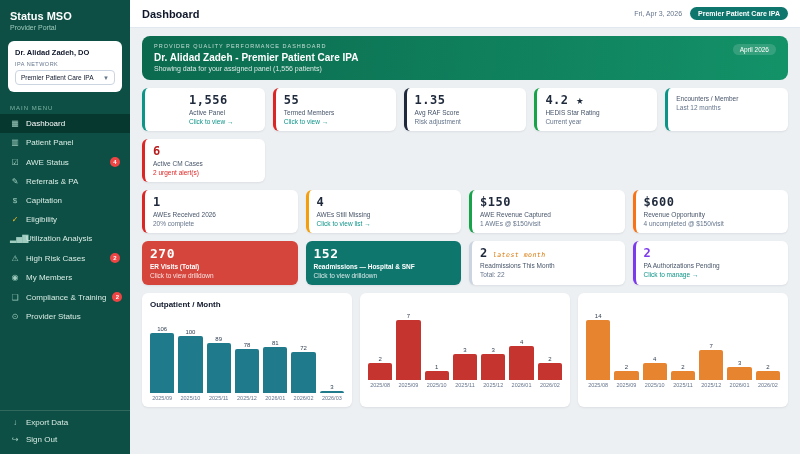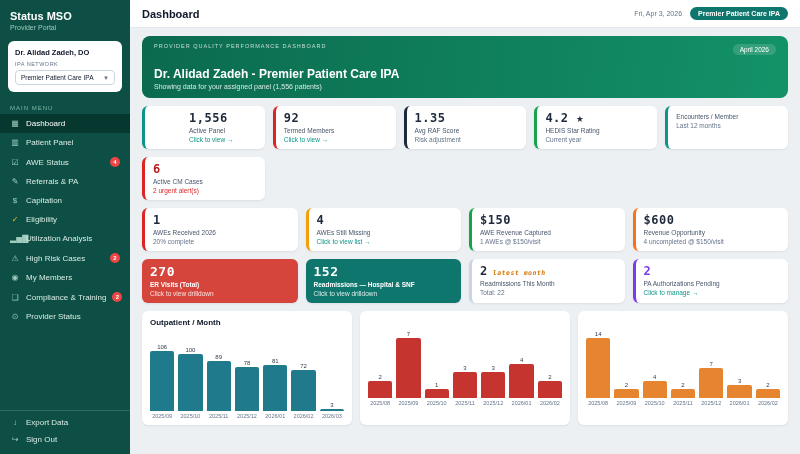--- a/index.html
+++ b/index.html
@@ -32,31 +32,31 @@
   .tb-title { font-size:11px; font-weight:bold; color:#0f172a; }
   .tb-right { margin-left:auto; display:flex; align-items:center; gap:8px; }
   .tb-date { font-size:7px; color:#64748b; }
   .tb-badge { background:#0f766e; color:#fff; font-size:7px; padding:3px 8px; border-radius:9px; font-weight:bold; }
 
   .content { flex:1; padding:8px 12px 10px; overflow:hidden; }
 
   
   .banner { position:relative; border-radius:8px; padding:7px 12px 8px; background:linear-gradient(95deg,#0b6a4e,#139268); color:#fff; }
   .bn-eyebrow { font-size:5.5px; letter-spacing:1px; color:rgba(255,255,255,.75); }
-  .bn-title { font-size:12px; font-weight:bold; margin-top:18px; }
+  .bn-title { font-size:10px; font-weight:bold; margin-top:3px; }
   .bn-sub { font-size:7px; color:rgba(255,255,255,.85); margin-top:2px; }
   .bn-period { position:absolute; top:8px; right:12px; font-size:6.5px; background:rgba(255,255,255,.15); padding:2px 7px; border-radius:8px; }
 
   
   .cards-row { display:grid; gap:8px; margin-top:8px; }
   .cols-5 { grid-template-columns:repeat(5,1fr); }
   .cols-4 { grid-template-columns:repeat(4,1fr); }
   .stat-card { background:#fff; border-radius:6px; border-left:3px solid #cbd5e1; padding:5px 8px 6px; box-shadow:0 1px 2px rgba(15,23,42,.08); cursor:pointer; }
   .stat-value { font-family:"DejaVu Sans Mono", monospace; font-size:12px; font-weight:bold; color:#1e293b; letter-spacing:.5px; }
-  .stat-suffix { font-size:6.5px; font-style:italic; margin-left:5px; font-weight:bold; font-family:"DejaVu Sans Mono", monospace; }
+  .stat-suffix { font-size:6.5px; font-style:italic; margin-left:5px; font-weight:normal; font-family:"DejaVu Sans Mono", monospace; }
   .stat-label { font-size:6.5px; color:#475569; margin-top:2px; }
   .stat-sub { font-size:6.5px; color:#64748b; margin-top:2px; }
   .stat-card.solid { border-left:none; color:#fff; }
   .stat-card.solid .stat-value { color:#fff; font-size:13px; }
   .stat-card.solid .stat-label { color:#fff; font-weight:bold; }
   .stat-card.solid .stat-sub { color:rgba(255,255,255,.85); }
 
   
   .charts-row { display:grid; grid-template-columns:repeat(3,1fr); gap:8px; margin-top:8px; }
   .chart-card { background:#fff; border-radius:6px; padding:7px 8px 6px; box-shadow:0 1px 2px rgba(15,23,42,.08); }
@@ -179,21 +179,21 @@
         <div class="bn-period">April 2026</div>
       </section>
 
       <section class="cards-row cols-5">
           <div class="stat-card" style="border-left-color: rgb(13, 148, 136); padding-left: 44px;">
     <div class="stat-value">1,556</div>
     <div class="stat-label">Active Panel</div>
     <div class="stat-sub" style="color: rgb(13, 148, 136);">Click to view →</div>
   </div>
           <div class="stat-card" style="border-left-color: rgb(220, 38, 38);">
-    <div class="stat-value">92</div>
+    <div class="stat-value">55</div>
     <div class="stat-label">Termed Members</div>
     <div class="stat-sub" style="color: rgb(13, 148, 136);">Click to view →</div>
   </div>
           <div class="stat-card" style="border-left-color: rgb(30, 41, 59);">
     <div class="stat-value">1.35</div>
     <div class="stat-label">Avg RAF Score</div>
     <div class="stat-sub" style="color: rgb(100, 116, 139);">Risk adjustment</div>
   </div>
           <div class="stat-card" style="border-left-color: rgb(22, 163, 74);">
     <div class="stat-value">4.2 ★</div>

